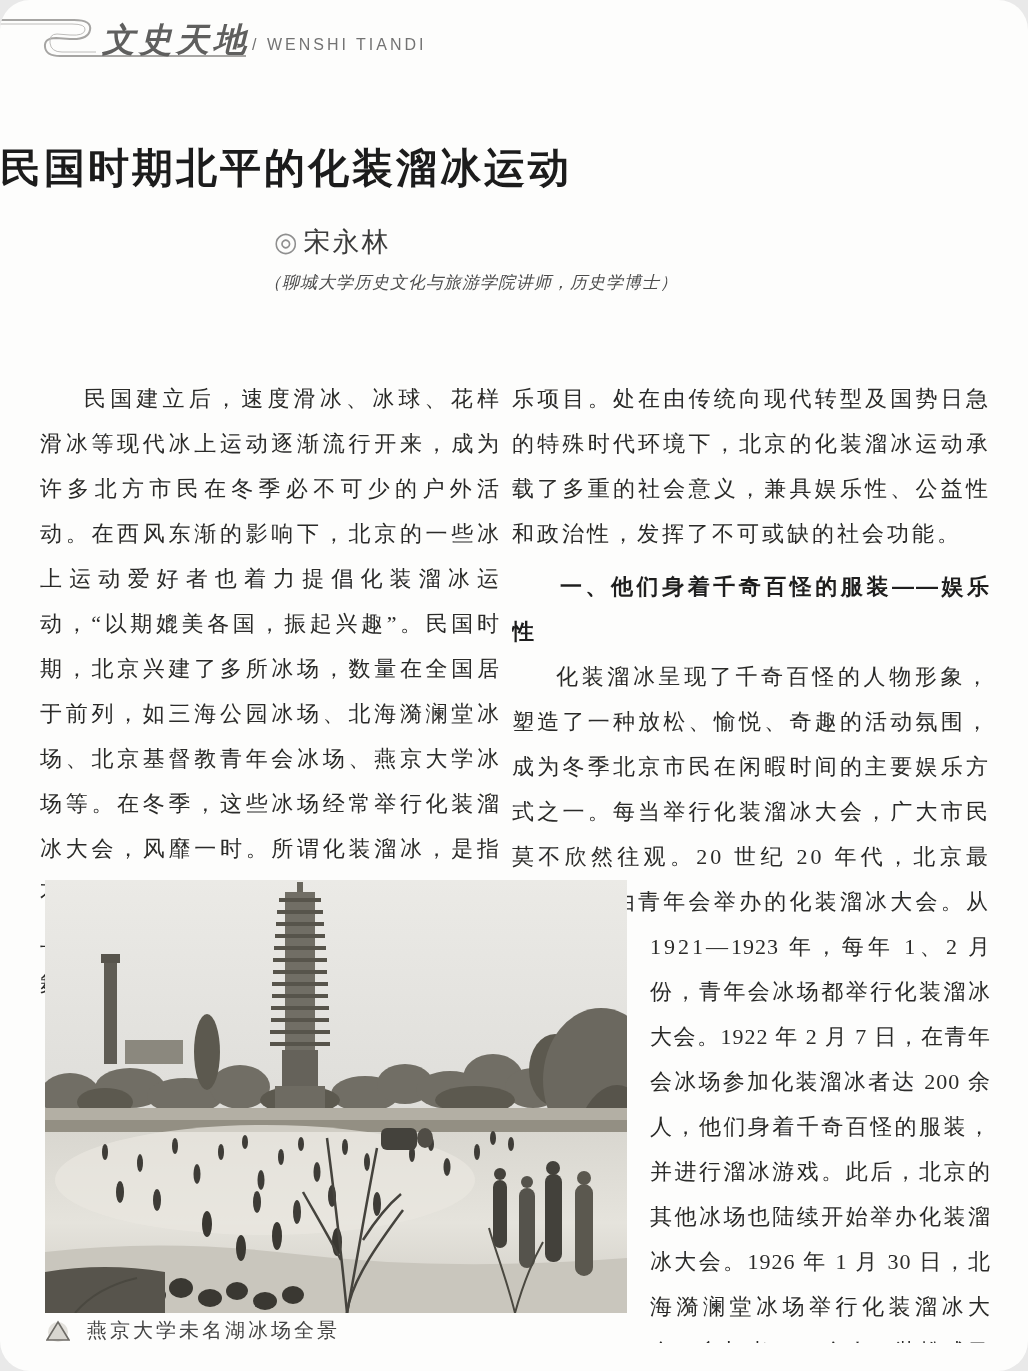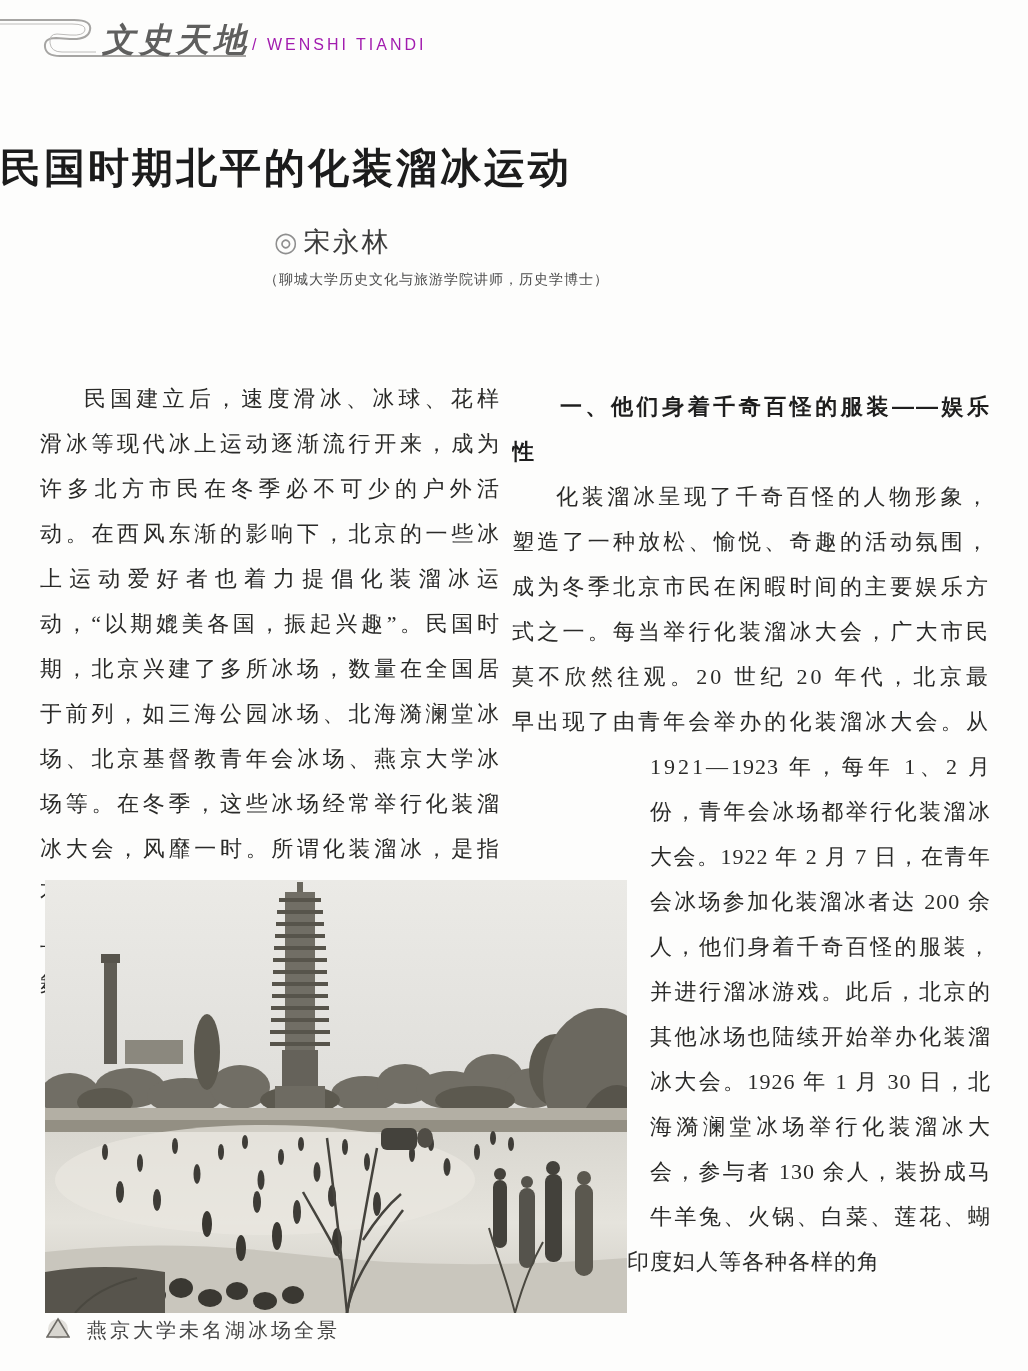--- a/index.html
+++ b/index.html
@@ -1,46 +1,47 @@
 <!DOCTYPE html>
 <html><head>
 <meta charset="utf-8">
 <style>
   html,body{margin:0;padding:0;background:#e9e9e9;}
   .page{
     position:relative; width:1028px; height:1371px; margin:0 auto;
     background:#fdfdfc; overflow:hidden; color:#262626;
     font-family:"Liberation Serif","DejaVu Serif",serif;
+    border-radius:30px;
   }
   
   .masthead{position:absolute; left:0; top:8px; width:430px; height:60px;}
   .masthead svg{position:absolute; left:0; top:0;}
   .m-cn{
     position:absolute; left:102px; top:10px; width:150px;
     font-size:33px; font-weight:bold; font-style:italic; letter-spacing:4px;
     color:#5f5f5e; white-space:nowrap;
     font-family:"DejaVu Serif",serif;
   }
   .m-en{
     position:absolute; left:252px; top:28px;
-    font-size:16px; letter-spacing:3px; color:#a21caf;
+    font-size:16px; letter-spacing:3px; color:#737373;
     font-family:"Liberation Sans","DejaVu Sans",sans-serif; white-space:nowrap;
   }
   
   .title{
     position:absolute; left:0; top:114px; width:990px; text-align:left;
     font-size:41px; font-weight:bold; letter-spacing:3px; color:#1c1c1c;
     font-family:"Liberation Sans","DejaVu Sans",sans-serif;
   }
   .author{
     position:absolute; left:274px; top:224px; font-size:27px; letter-spacing:2px; color:#3b3b3b;
   }
   .author .mark{color:#8f8f8f; margin-right:4px;}
   .affiliation{
-    position:absolute; left:264px; top:271px; font-size:14px; letter-spacing:1px; color:#4c4c4c;
+    position:absolute; left:264px; top:271px; font-size:17px; letter-spacing:1px; color:#4c4c4c;font-style:italic;
   }
   
   .col{
     position:absolute; top:376px; font-size:22px; line-height:45px;
     text-align:justify; letter-spacing:3px; color:#2a2a28;
   }
   .col p{margin:0; text-indent:2em;}
   .col-left{left:40px; width:462px; height:480px;}
   .col-right{left:512px; width:479px; height:967px; overflow:hidden;}
   .col-right .cont{text-indent:0;}
@@ -49,21 +50,21 @@
     font-weight:bold; color:#1e1e1e;
     font-family:"Liberation Sans","DejaVu Sans",sans-serif;
   }
   .photo-spacer{float:left; width:138px; height:462px;}
   .after-wrap{letter-spacing:1px;}
   
   .photo{position:absolute; left:45px; top:880px; width:582px; height:433px; background:#dcdad4;}
   .photo svg{display:block;}
   .caption{
     position:absolute; left:46px; top:1317px; width:582px;
-    display:flex; align-items:flex-start; gap:17px;
+    display:flex; align-items:center; gap:17px;
     font-size:20px; letter-spacing:3px; color:#454545;
   }
   .caption .tri{flex:0 0 auto; display:flex;}
 </style>
 </head>
 <body>
 
 <div class="page">
 
   <div class="masthead">
@@ -79,20 +80,21 @@
   <div class="author">
     <span class="mark">◎</span><span>宋永林</span>
   </div>
   <div class="affiliation">（聊城大学历史文化与旅游学院讲师，历史学博士）</div>
 
   <div class="col col-left">
     <p>民国建立后，速度滑冰、冰球、花样滑冰等现代冰上运动逐渐流行开来，成为许多北方市民在冬季必不可少的户外活动。在西风东渐的影响下，北京的一些冰上运动爱好者也着力提倡化装溜冰运动，“以期媲美各国，振起兴趣”。民国时期，北京兴建了多所冰场，数量在全国居于前列，如三海公园冰场、北海漪澜堂冰场、北京基督教青年会冰场、燕京大学冰场等。在冬季，这些冰场经常举行化装溜冰大会，风靡一时。所谓化装溜冰，是指不论男女老幼，参与者身着奇装异服在冰上进行溜冰的活动，有时还伴有冰上跳舞、冰上游戏等娱</p>
   </div>
 
   <div class="col col-right">
+    <p class="cont">乐项目。处在由传统向现代转型及国势日急的特殊时代环境下，北京的化装溜冰运动承载了多重的社会意义，兼具娱乐性、公益性和政治性，发挥了不可或缺的社会功能。</p>
     <h3 class="sec-heading">一、他们身着千奇百怪的服装——娱乐性</h3>
     <p><span>化装溜冰呈现了千奇百怪的人物形象，塑造了一种放松、愉悦、奇趣的活动氛围，成为冬季北京市民在闲暇时间的主要娱乐方式之一。每当举行化装溜冰大会，广大市民莫不欣然往观。20 世纪 20 年代，北京最早出现了由青年会举办的化装溜冰大会。从 1921—</span><span class="photo-spacer"></span><span class="after-wrap">1923 年，每年 1、2 月份，青年会冰场都举行化装溜冰大会。1922 年 2 月 7 日，在青年会冰场参加化装溜冰者达 200 余人，他们身着千奇百怪的服装，并进行溜冰游戏。此后，北京的其他冰场也陆续开始举办化装溜冰大会。1926 年 1 月 30 日，北海漪澜堂冰场举行化装溜冰大会，参与者 130 余人，装扮成马牛羊兔、火锅、白菜、莲花、蝴蝶、汽船、印度妇人等各种各样的角</span></p>
   </div>
 
   <figure class="photo" style="margin:0">
     <svg width="582" height="433" viewBox="0 0 582 433">
       <defs>
         <linearGradient id="sky" x1="0" y1="0" x2="0" y2="1">
           <stop offset="0" stop-color="#ebeae6"></stop>
             <stop offset="1" stop-color="#dddcd8"></stop>

